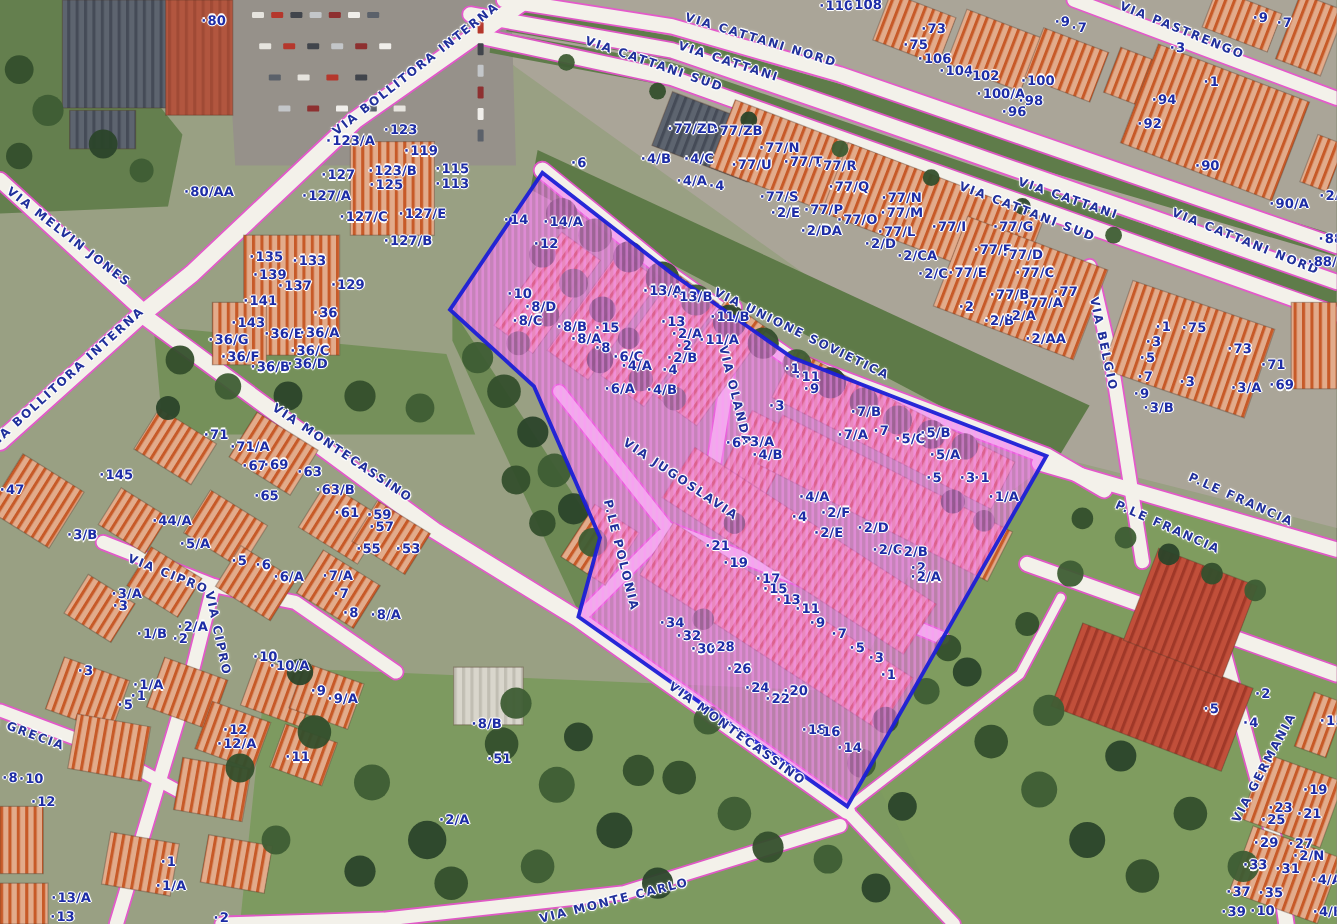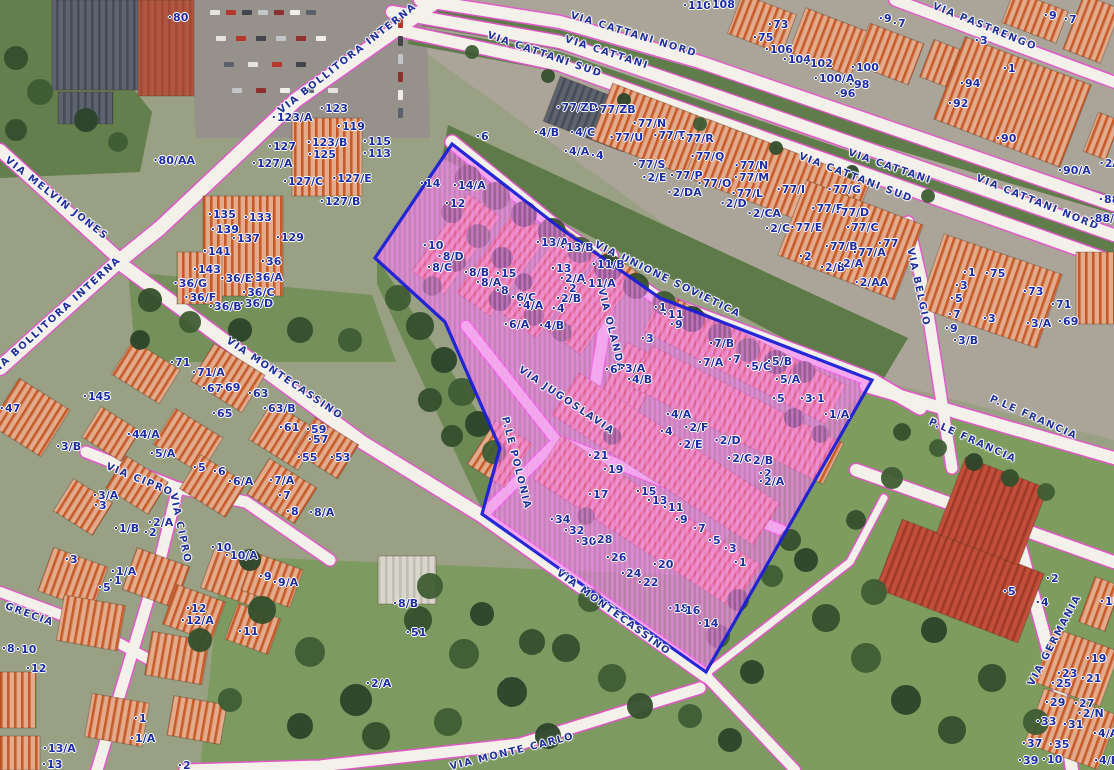--- a/index.html
+++ b/index.html
@@ -477,37 +477,37 @@
       <div class="hnum" style="left: 665px; top: 431px; color: rgb(29, 44, 166); transform: translate(-40%, -50%);">4</div>
       <div class="hnum" style="left: 694px; top: 427px; color: rgb(29, 44, 166); transform: translate(-40%, -50%);">2/F</div>
       <div class="hnum" style="left: 688px; top: 444px; color: rgb(29, 44, 166); transform: translate(-40%, -50%);">2/E</div>
       <div class="hnum" style="left: 725px; top: 440px; color: rgb(29, 44, 166); transform: translate(-40%, -50%);">2/D</div>
       <div class="hnum" style="left: 737px; top: 458px; color: rgb(29, 44, 166); transform: translate(-40%, -50%);">2/C</div>
       <div class="hnum" style="left: 758px; top: 460px; color: rgb(29, 44, 166); transform: translate(-40%, -50%);">2/B</div>
       <div class="hnum" style="left: 764px; top: 473px; color: rgb(29, 44, 166); transform: translate(-40%, -50%);">2</div>
       <div class="hnum" style="left: 769px; top: 481px; color: rgb(29, 44, 166); transform: translate(-40%, -50%);">2/A</div>
       <div class="hnum" style="left: 596px; top: 455px; color: rgb(29, 44, 166); transform: translate(-40%, -50%);">21</div>
       <div class="hnum" style="left: 611px; top: 469px; color: rgb(29, 44, 166); transform: translate(-40%, -50%);">19</div>
-      <div class="hnum" style="left: 596px; top: 482px; color: rgb(29, 44, 166); transform: translate(-40%, -50%); margin-top: 12px;">17</div>
+      <div class="hnum" style="left: 638px; top: 482px; color: rgb(29, 44, 166); transform: translate(-40%, -50%);">17</div>
       <div class="hnum" style="left: 644px; top: 491px; color: rgb(29, 44, 166); transform: translate(-40%, -50%);">15</div>
       <div class="hnum" style="left: 655px; top: 500px; color: rgb(29, 44, 166); transform: translate(-40%, -50%);">13</div>
       <div class="hnum" style="left: 671px; top: 507px; color: rgb(29, 44, 166); transform: translate(-40%, -50%);">11</div>
       <div class="hnum" style="left: 680px; top: 519px; color: rgb(29, 44, 166); transform: translate(-40%, -50%);">9</div>
       <div class="hnum" style="left: 698px; top: 528px; color: rgb(29, 44, 166); transform: translate(-40%, -50%);">7</div>
       <div class="hnum" style="left: 713px; top: 540px; color: rgb(29, 44, 166); transform: translate(-40%, -50%);">5</div>
       <div class="hnum" style="left: 729px; top: 548px; color: rgb(29, 44, 166); transform: translate(-40%, -50%);">3</div>
       <div class="hnum" style="left: 739px; top: 562px; color: rgb(29, 44, 166); transform: translate(-40%, -50%);">1</div>
       <div class="hnum" style="left: 558px; top: 519px; color: rgb(29, 44, 166); transform: translate(-40%, -50%);">34</div>
       <div class="hnum" style="left: 572px; top: 530px; color: rgb(29, 44, 166); transform: translate(-40%, -50%);">32</div>
       <div class="hnum" style="left: 584px; top: 541px; color: rgb(29, 44, 166); transform: translate(-40%, -50%);">30</div>
       <div class="hnum" style="left: 600px; top: 539px; color: rgb(29, 44, 166); transform: translate(-40%, -50%);">28</div>
       <div class="hnum" style="left: 614px; top: 557px; color: rgb(29, 44, 166); transform: translate(-40%, -50%);">26</div>
       <div class="hnum" style="left: 629px; top: 573px; color: rgb(29, 44, 166); transform: translate(-40%, -50%);">24</div>
       <div class="hnum" style="left: 646px; top: 582px; color: rgb(29, 44, 166); transform: translate(-40%, -50%);">22</div>
-      <div class="hnum" style="left: 661px; top: 564px; color: rgb(29, 44, 166); transform: translate(-40%, -50%);">20</div>
+      <div class="hnum" style="left: 661px; top: 576px; color: rgb(29, 44, 166); transform: translate(-40%, -50%);">20</div>
       <div class="hnum" style="left: 650px; top: 608px; color: rgb(29, 44, 166); transform: translate(-40%, -50%); padding-left: 44px;">18</div>
       <div class="hnum" style="left: 688px; top: 610px; color: rgb(29, 44, 166); transform: translate(-40%, -50%);">16</div>
       <div class="hnum" style="left: 706px; top: 623px; color: rgb(29, 44, 166); transform: translate(-40%, -50%);">14</div>
       <div class="hnum" style="left: 178px; top: 362px; color: rgb(29, 44, 166); transform: translate(-40%, -50%);">71</div>
       <div class="hnum" style="left: 205px; top: 372px; color: rgb(29, 44, 166); transform: translate(-40%, -50%);">71/A</div>
       <div class="hnum" style="left: 94px; top: 396px; color: rgb(29, 44, 166); transform: translate(-40%, -50%);">145</div>
       <div class="hnum" style="left: 210px; top: 388px; color: rgb(29, 44, 166); transform: translate(-40%, -50%);">67</div>
       <div class="hnum" style="left: 228px; top: 387px; color: rgb(29, 44, 166); transform: translate(-40%, -50%);">69</div>
       <div class="hnum" style="left: 256px; top: 393px; color: rgb(29, 44, 166); transform: translate(-40%, -50%);">63</div>
       <div class="hnum" style="left: 220px; top: 413px; color: rgb(29, 44, 166); transform: translate(-40%, -50%);">65</div>

